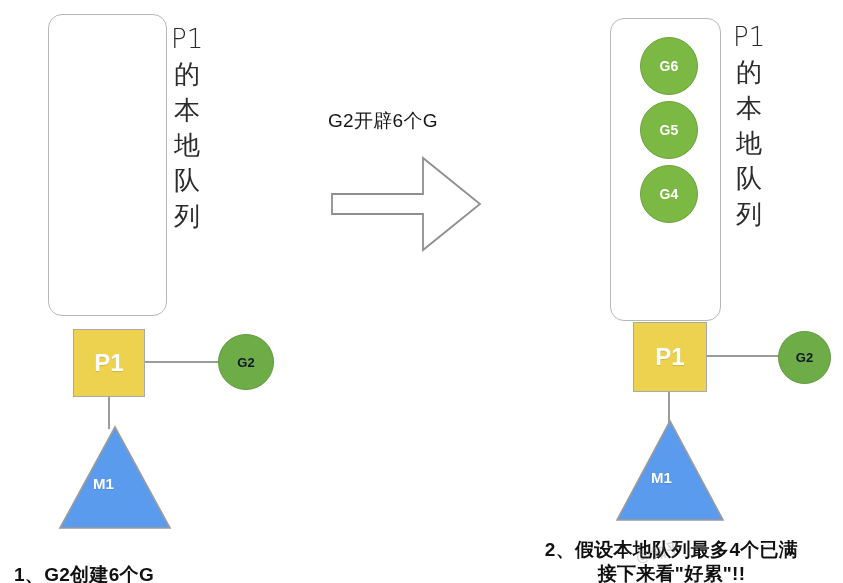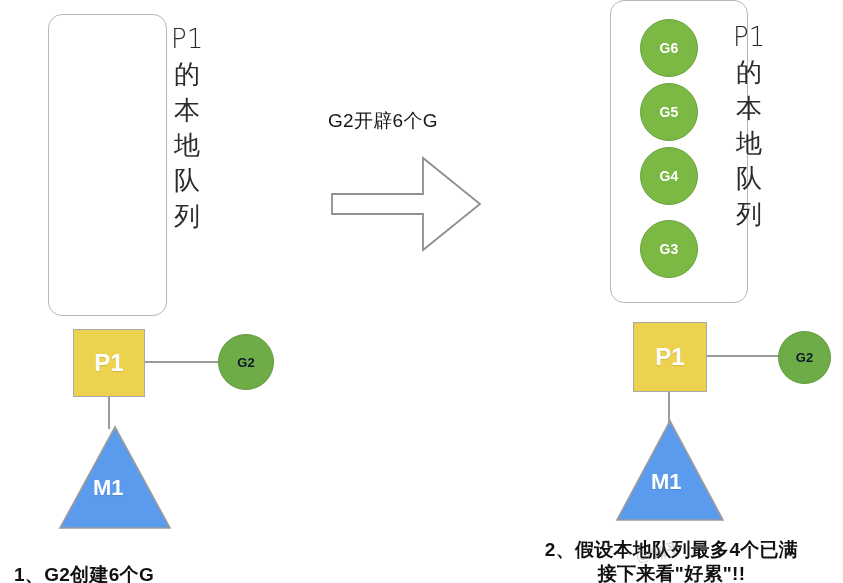--- a/index.html
+++ b/index.html
@@ -20,21 +20,21 @@
 
   
   .queue-box {
     position: absolute;
     box-sizing: border-box;
     background: #ffffff;
     border: 1.6px solid #b7b7b7;
     border-radius: 14px;
   }
   #queue-left  { left: 48px;  top: 14px; width: 119px; height: 302px; }
-  #queue-right { left: 610px; top: 0; width: 138px; height: 303px; }
+  #queue-right { left: 610px; top: 18px; width: 111px; height: 303px; }
 
   
   .g-circle {
     position: absolute;
     width: 58px;
     height: 58px;
     border-radius: 50%;
     background: #7cb944;
     border: 1.5px solid #6ba23c;
     color: #ffffff;
@@ -98,21 +98,21 @@
   #g2-right { left: 778px; top: 331px; width: 53px; height: 53px; }
 
   
   .m-triangle {
     position: absolute;
   }
   .m-triangle svg { display: block; }
   .m-label {
     position: absolute;
     color: #ffffff;
-    font-size: 22px;
+    font-size: 15px;
     font-weight: bold;
     text-shadow: 0 1px 1px rgba(0,0,0,.12);
   }
   #mtri-left  { left: 58px;  top: 425px; }
   #mtri-right { left: 615px; top: 419px; }
   #mlabel-left  { left: 93px;  top: 475px; }
   #mlabel-right { left: 651px; top: 469px; }
 
   
   .connector { position: absolute; background: #9b9b9b; }
@@ -225,23 +225,20 @@
   <div class="queue-box" id="queue-right">
     <div class="g-circle" style="left:29px; top:18px;">
       <span>G6</span>
     </div>
     <div class="g-circle" style="left:29px; top:82px;">
       <span>G5</span>
     </div>
     <div class="g-circle" style="left:29px; top:146px;text-align:center;">
       <span>G4</span>
     </div>
-    <div class="g-circle" style="left:29px; top:219px;">
-      <span>G3</span>
-    </div>
   </div>
 
   <div class="v-label" id="vlabel-right">
     <span>P1</span>
     <span>的</span>
     <span>本</span>
     <span>地</span>
     <span>队</span>
     <span>列</span>
   </div>

